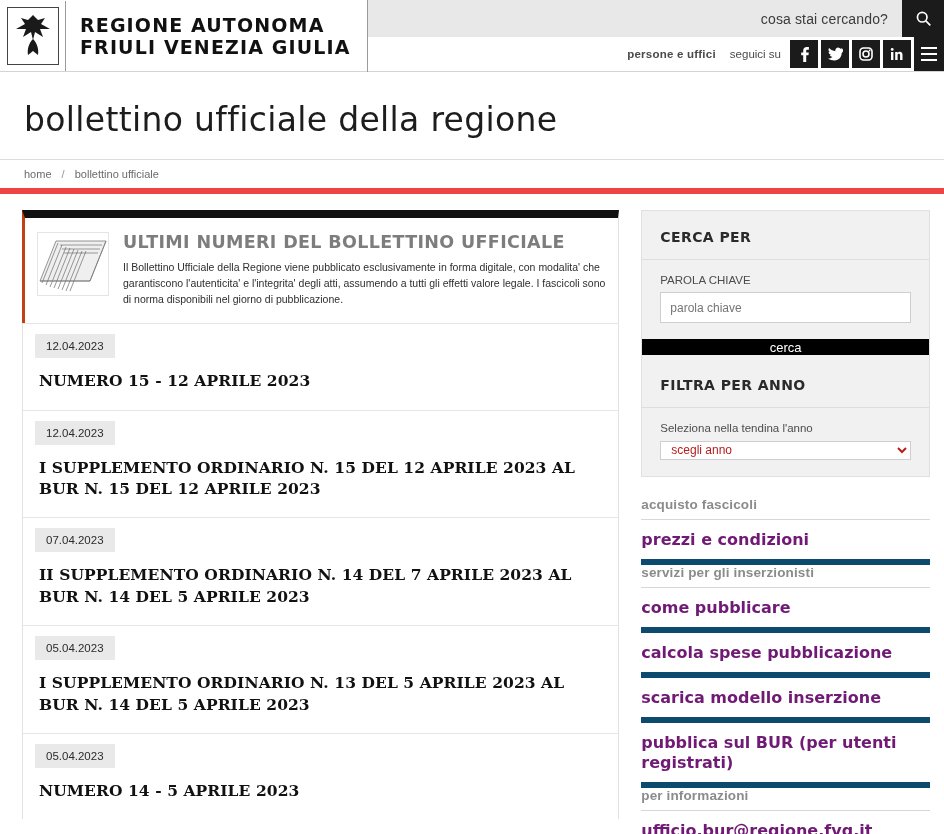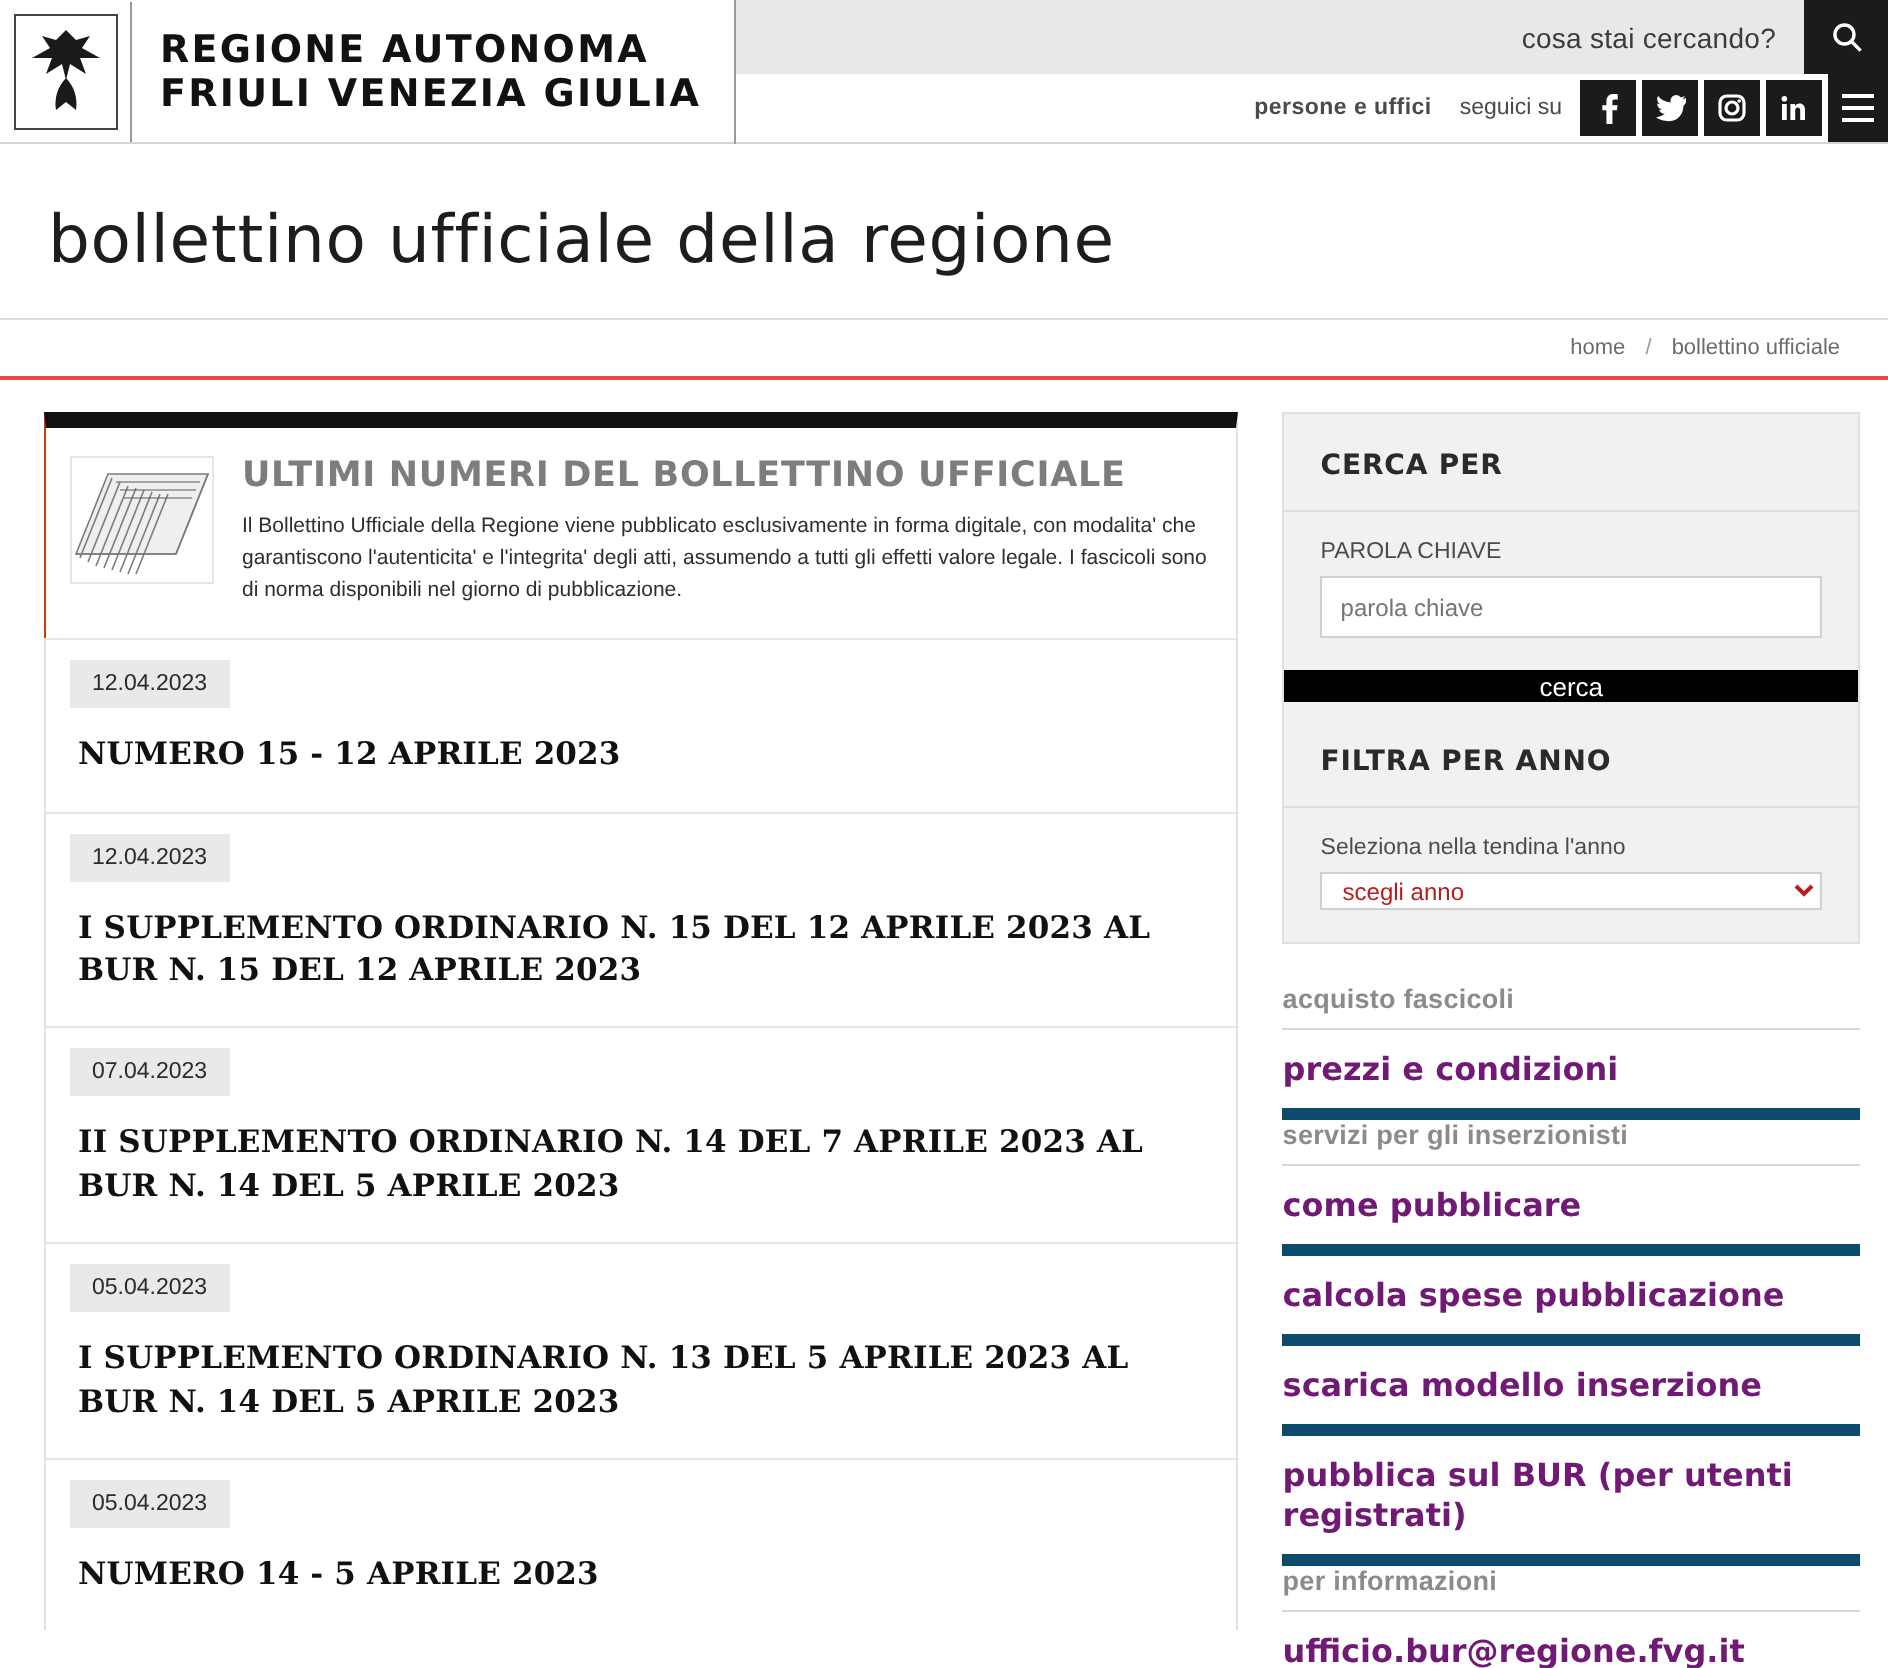--- a/index.html
+++ b/index.html
@@ -132,42 +132,41 @@
     font-family: "DejaVu Sans", sans-serif;
   }
   .subtitle {
     margin: 18px 0 0 2px;
     font-size: 13px;
     color: #3d3d3d;
   }
   .breadcrumb {
     margin-top: 20px;
     border-top: 1px solid #dcdcdc;
-    border-bottom: 2px solid #ef4444;
+    border-bottom: 6px solid #ef4444;
     padding: 8px 24px;
     font-size: 11px;
     color: #6b6b6b;
-    text-align: right;
   }
   .breadcrumb a { color: #6b6b6b; text-decoration: none; }
   .breadcrumb .sep { margin: 0 7px; color: #9a9a9a; }
 
   
   .wrap {
     display: flex;
     gap: 22px;
     padding: 16px 14px 0 22px;
   }
   .main-col { width: 600px; }
   .side-col { width: 290px; }
 
   
   .intro-card {
     border-top: 8px solid #111;
-    border-left: 1px solid #c2410c;
+    border-left: 3px solid #c2410c;
     border-right: 1px solid #e2e2e2;
     background: #fff;
     padding: 14px 12px 16px 12px;
     display: flex;
     gap: 14px;
   }
   .thumb {
     width: 72px; height: 64px;
     flex: 0 0 72px;
     background: #ffffff;

